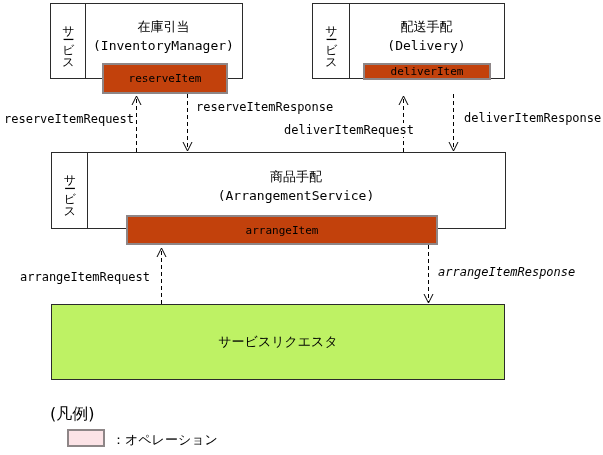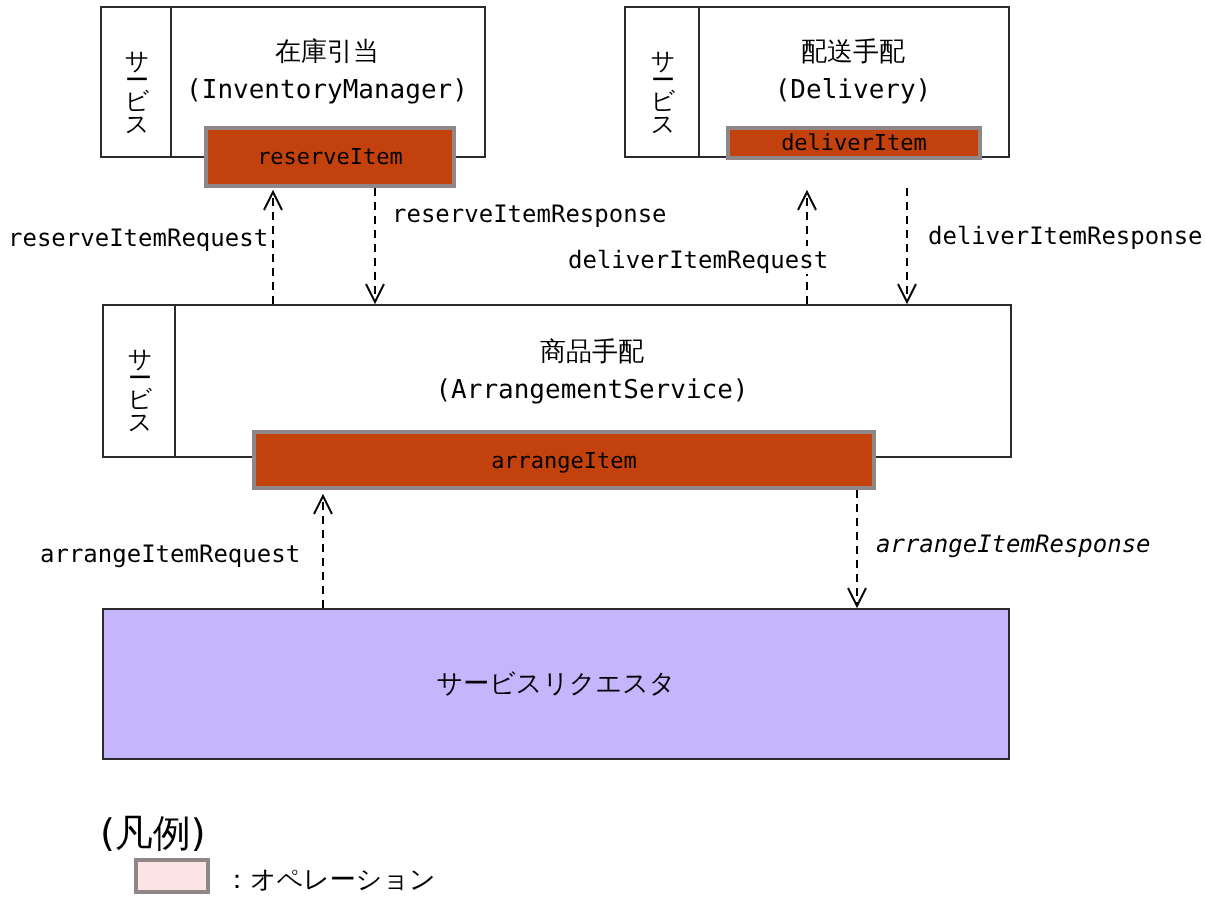--- a/index.html
+++ b/index.html
@@ -22,29 +22,29 @@
     position:absolute;top:13px;right:0;text-align:center;line-height:19px;
   }
   .ttl .jp{font-size:13px;font-family:"DejaVu Sans","Liberation Sans",sans-serif;}
   .ttl .en{font-size:13px;}
   
   .op{
     position:absolute;background:#c2410c;border:2px solid #8E8687;box-sizing:border-box;
     display:flex;align-items:center;justify-content:center;font-size:11px;z-index:3;
   }
   .plain-box{
-    position:absolute;background:#c4b5fd;border:1px solid #2b2b2b;box-sizing:border-box;
+    position:absolute;background:#bef264;border:1px solid #2b2b2b;box-sizing:border-box;
     display:flex;align-items:center;justify-content:center;
     font-size:13px;font-family:"DejaVu Sans","Liberation Sans",sans-serif;
   }
   .msg{
     position:absolute;font-size:12px;white-space:nowrap;z-index:2;background:#fff;
   }
   .arrow{position:absolute;z-index:1;}
-  .legend-title{position:absolute;font-size:19px;font-family:"DejaVu Sans","Liberation Sans",sans-serif;}
+  .legend-title{position:absolute;font-size:16px;font-family:"DejaVu Sans","Liberation Sans",sans-serif;}
   .legend-swatch{
     position:absolute;background:#FCE3E6;border:2px solid #8E8687;box-sizing:border-box;
   }
   .legend-label{position:absolute;font-size:13px;font-family:"DejaVu Sans","Liberation Sans",sans-serif;}
 </style>
 </head>
 <body>
 
 <div id="canvas">
 

